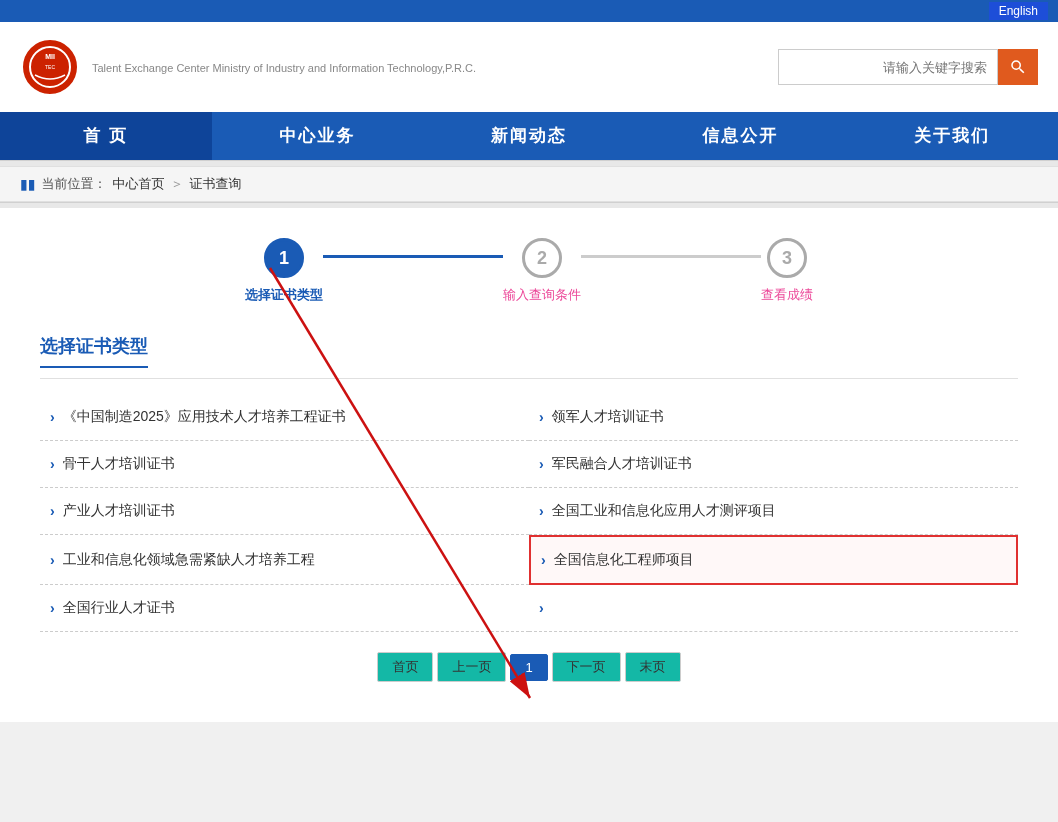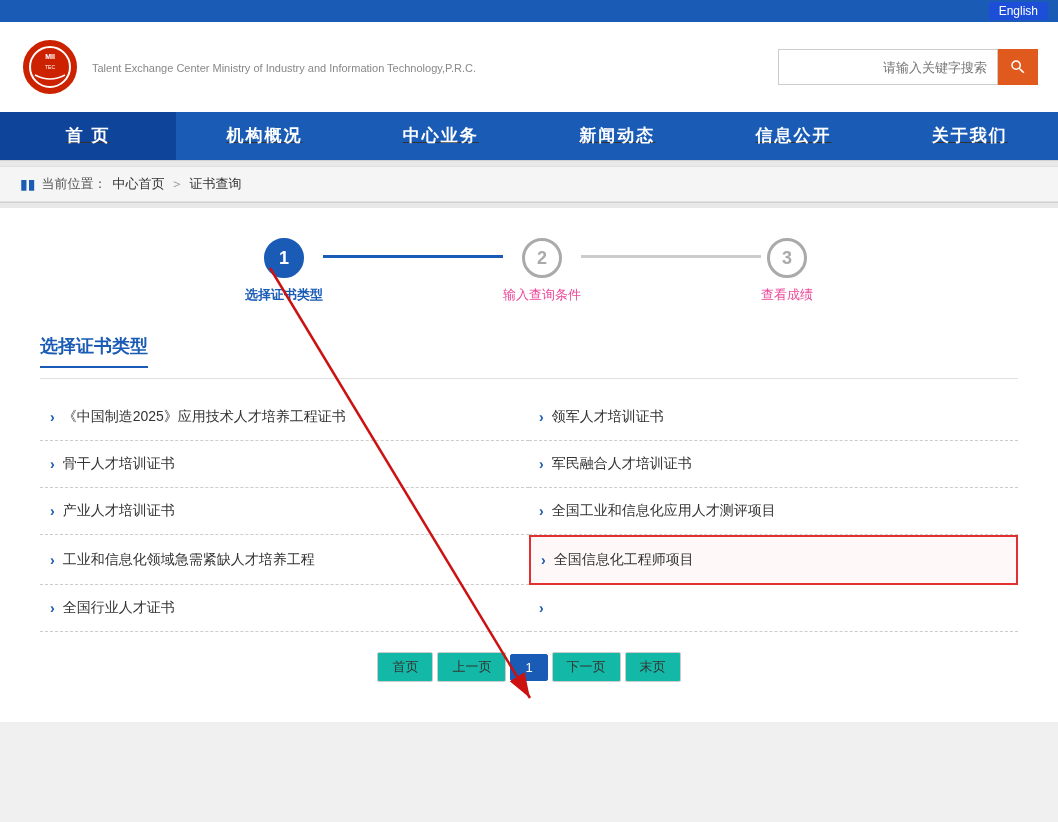--- a/index.html
+++ b/index.html
@@ -76,21 +76,20 @@
       justify-content: center;
     }
     .search-btn svg { fill: white; width: 18px; height: 18px; }
 
     
     .nav {
       background: #1a5bb5;
       display: flex;
       align-items: center;
       height: 48px;
-      text-decoration: underline;
     }
     .nav-item {
       flex: 1;
       text-align: center;
       color: #fff;
       font-size: 17px;
       font-weight: bold;
       height: 48px;
       line-height: 48px;
       cursor: pointer;
@@ -279,21 +278,20 @@
     <button class="search-btn">
       <svg viewBox="0 0 24 24" xmlns="http://www.w3.org/2000/svg">
         <path d="M15.5 14h-.79l-.28-.27A6.471 6.471 0 0 0 16 9.5 6.5 6.5 0 1 0 9.5 16c1.61 0 3.09-.59 4.23-1.57l.27.28v.79l5 4.99L20.49 19l-4.99-5zm-6 0C7.01 14 5 11.99 5 9.5S7.01 5 9.5 5 14 7.01 14 9.5 11.99 14 9.5 14z"></path>
       </svg>
     </button>
   </div>
 </div>
 
 <nav class="nav">
   <div class="nav-item nav-home">首  页</div>
-  <div class="nav-item">机构概况</div>
   <div class="nav-item">中心业务</div>
   <div class="nav-item">新闻动态</div>
   <div class="nav-item">信息公开</div>
   <div class="nav-item">关于我们</div>
 </nav>
 
 <div class="divider-gray"></div>
 
 <div class="breadcrumb-bar">
   <span class="breadcrumb-icon">▮▮</span>

